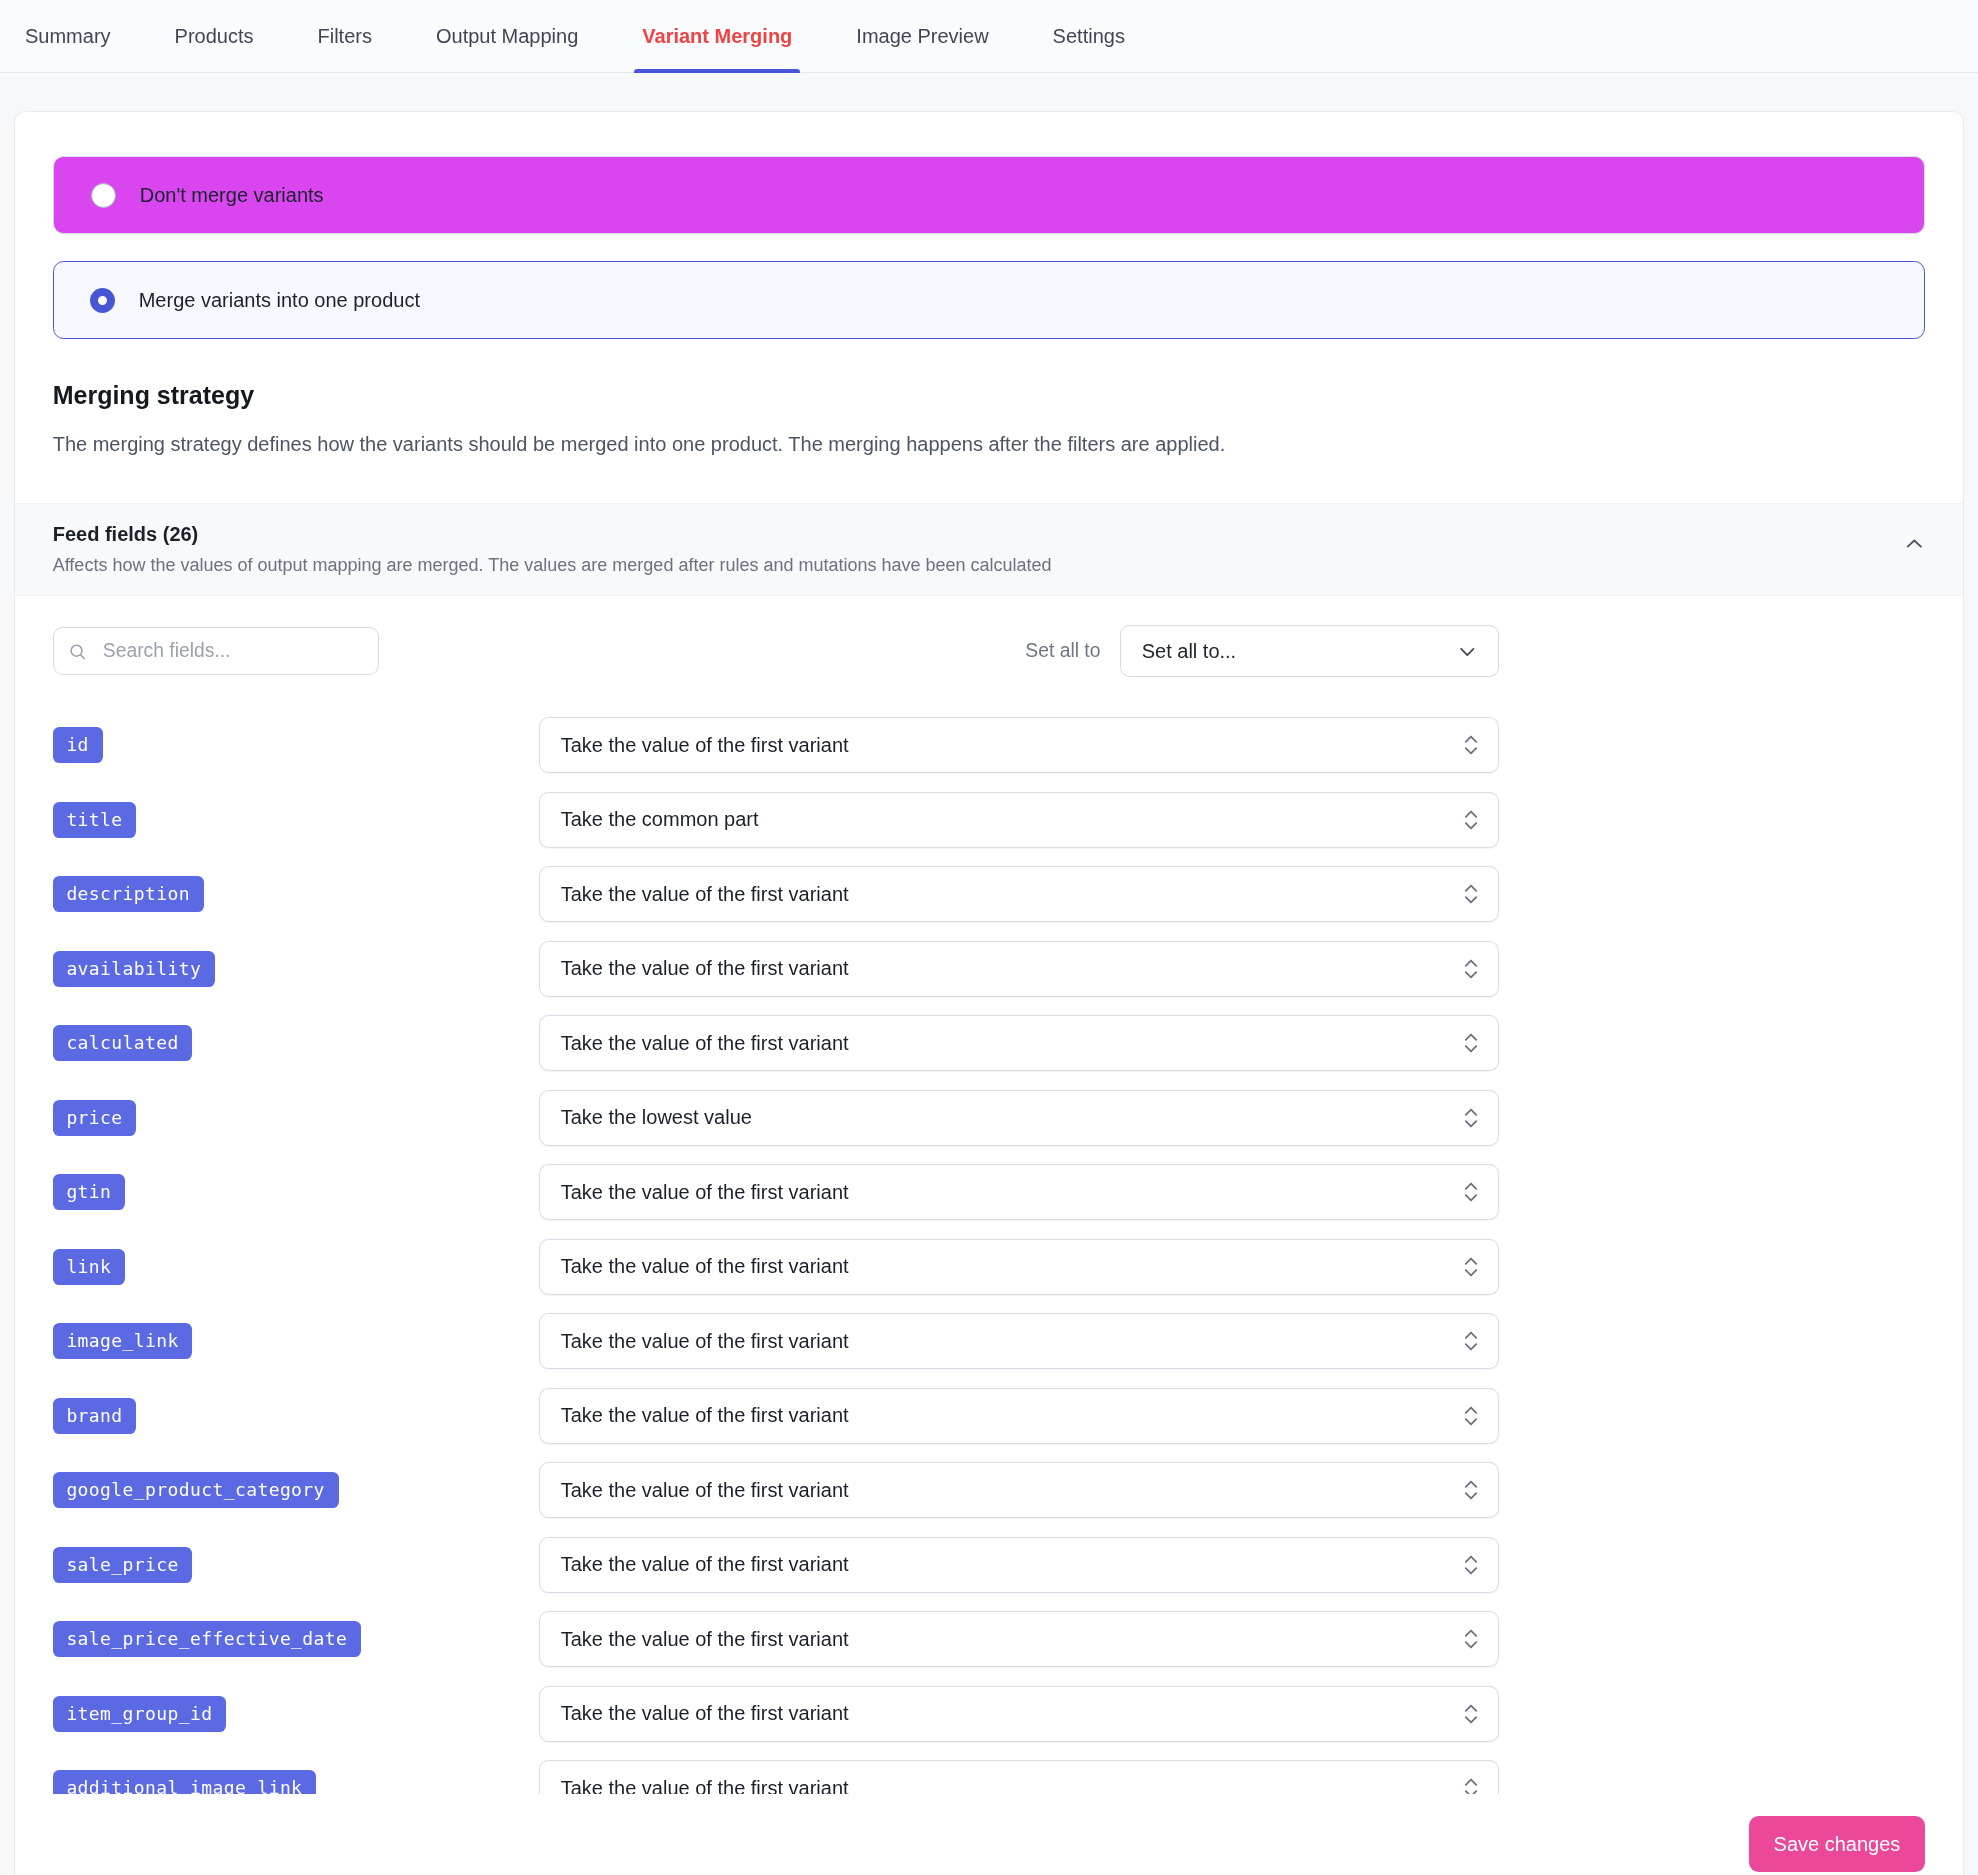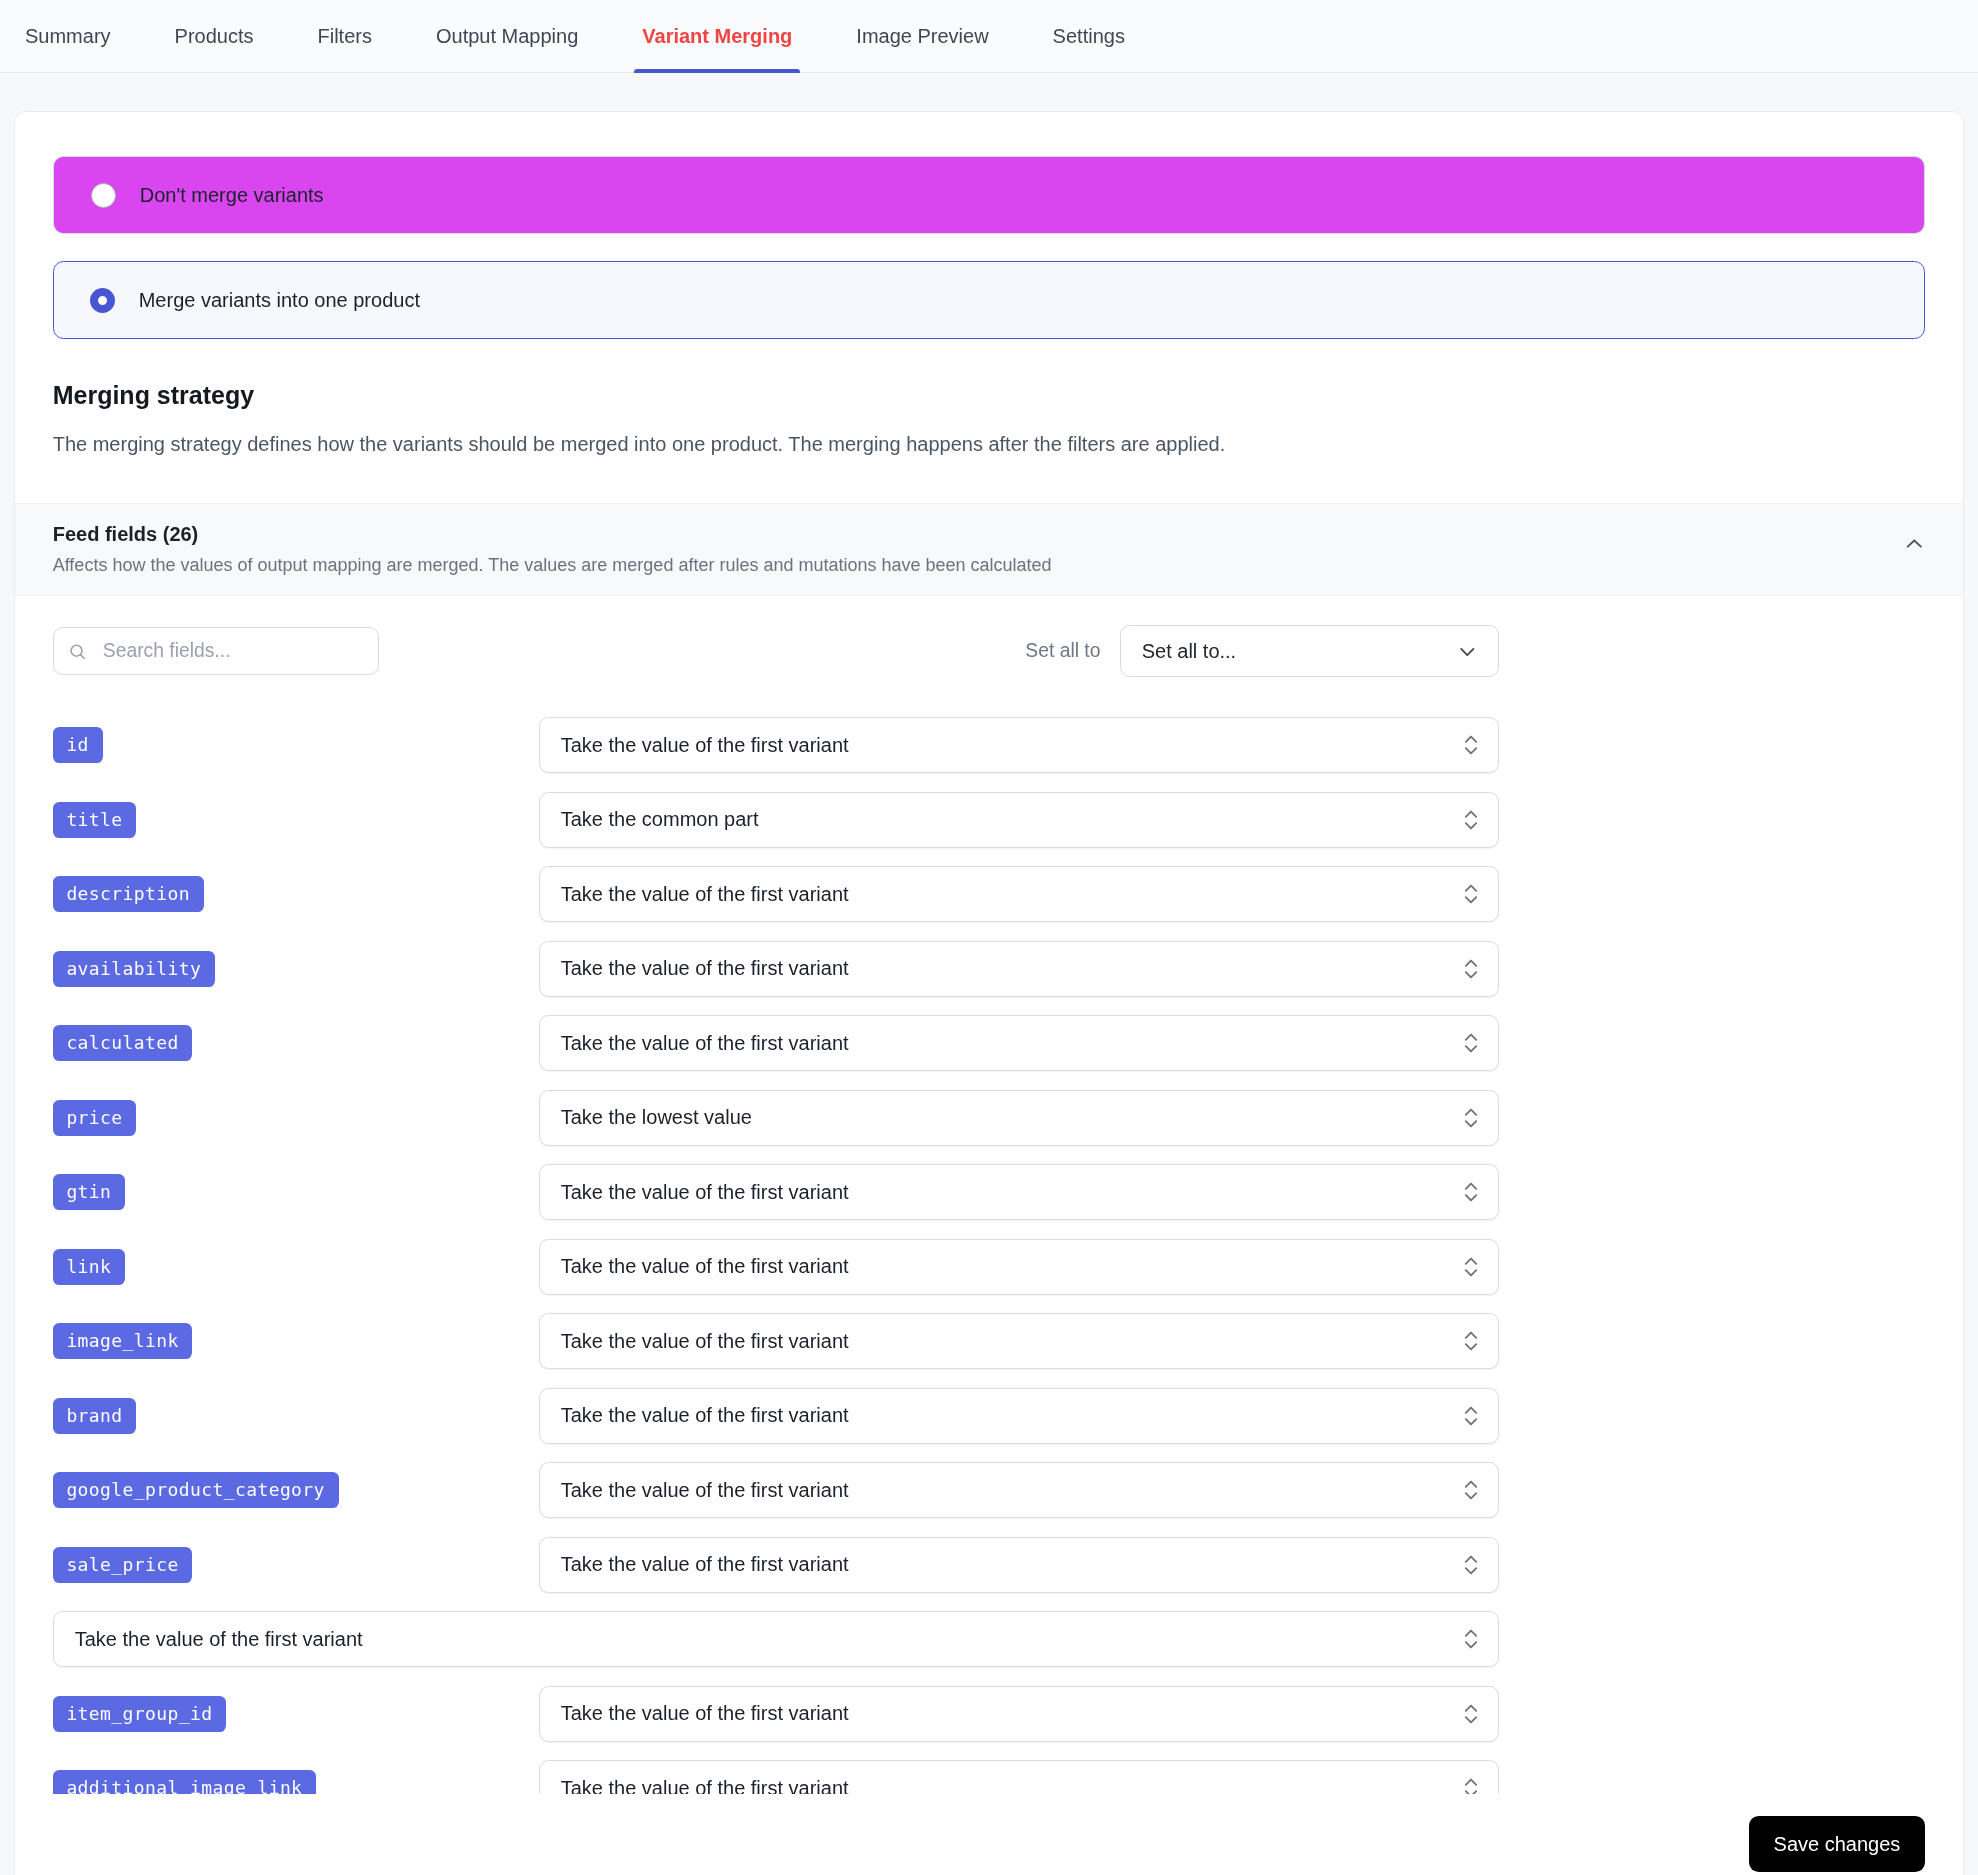--- a/index.html
+++ b/index.html
@@ -98,21 +98,21 @@
     flex: 1; height: 56px; border: 0.8px solid #d9dce2; border-radius: 9.7px;
     display: flex; align-items: center; justify-content: space-between;
     padding: 0 18px 0 21px; background: #fff; cursor: pointer;
     box-shadow: 0 0.8px 1.6px rgba(16,24,40,0.05);
     font-size: 20px; color: #1b212b;
   }
 
   
   .footer { margin-top: 22px; display: flex; justify-content: flex-end; }
   .save-btn {
-    height: 56px; padding: 0 25px; background: #000000; color: #fff;
+    height: 56px; padding: 0 25px; background: #ec4899; color: #fff;
     font-size: 20px; font-weight: 500; border: 0; border-radius: 9.7px;
     font-family: inherit; cursor: pointer;
   }
 
   svg { display: block; }
 </style>
 </head>
 <body>
 
 <nav class="tabbar">
@@ -331,20 +331,23 @@
           <div class="fselect">
             <span>Take the value of the first variant</span>
             <svg width="18" height="24" viewBox="0 0 22 30" fill="none">
               <path d="M4.5 11 L11 4.5 L17.5 11" stroke="#6b7280" stroke-width="2.3" stroke-linecap="round" stroke-linejoin="round"></path>
               <path d="M4.5 19 L11 25.5 L17.5 19" stroke="#6b7280" stroke-width="2.3" stroke-linecap="round" stroke-linejoin="round"></path>
             </svg>
           </div>
         </div>
 
         <div class="frow">
+          <div class="frow-left">
+            <span class="pill">sale_price_effective_date</span>
+          </div>
           <div class="fselect">
             <span>Take the value of the first variant</span>
             <svg width="18" height="24" viewBox="0 0 22 30" fill="none">
               <path d="M4.5 11 L11 4.5 L17.5 11" stroke="#6b7280" stroke-width="2.3" stroke-linecap="round" stroke-linejoin="round"></path>
               <path d="M4.5 19 L11 25.5 L17.5 19" stroke="#6b7280" stroke-width="2.3" stroke-linecap="round" stroke-linejoin="round"></path>
             </svg>
           </div>
         </div>
 
         <div class="frow">

